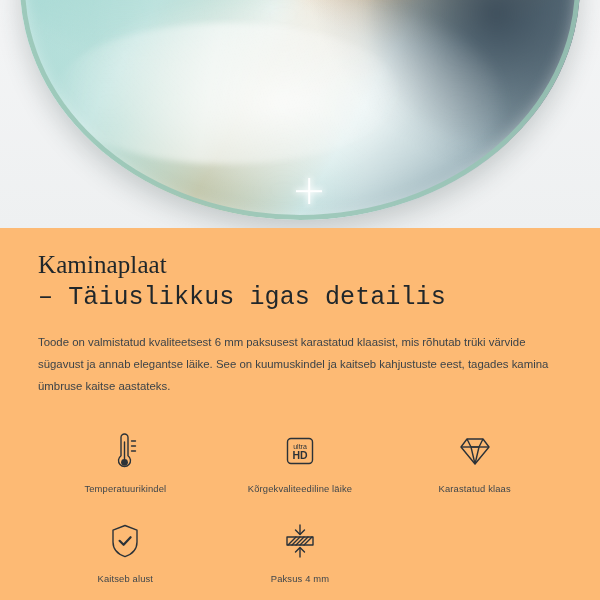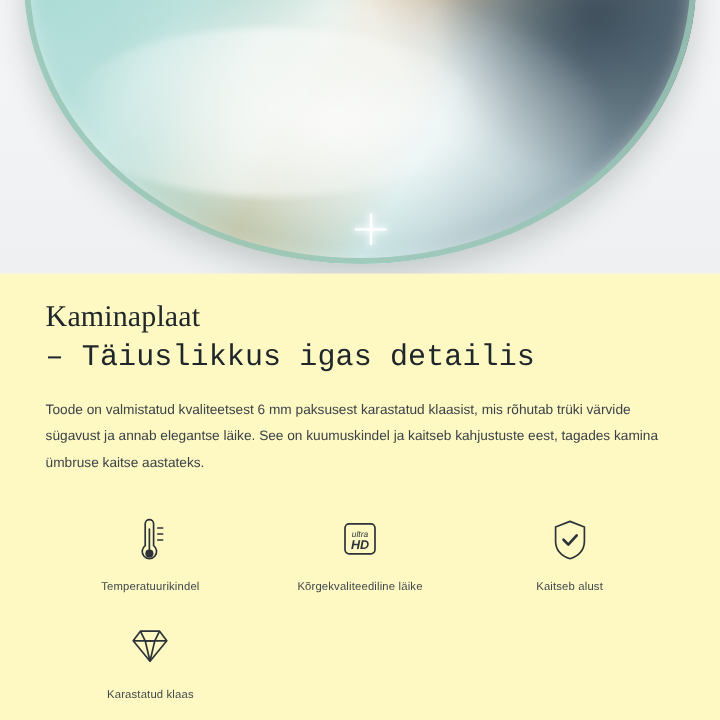--- a/index.html
+++ b/index.html
@@ -10,21 +10,21 @@
     width: 600px;
     height: 600px;
     background: #ffffff;
     font-family: "Liberation Sans", sans-serif;
     overflow: hidden;
   }
   .page {
     position: relative;
     width: 600px;
     height: 600px;
-    background: #fef9c3;
+    background: #fdba74;
     overflow: hidden;
   }
 
   
   .hero {
     position: relative;
     width: 600px;
     height: 228px;
     background: #f2f3f4;
     overflow: hidden;
@@ -178,23 +178,22 @@
   .feature {
     display: flex;
     flex-direction: column;
     align-items: center;
     justify-content: flex-start;
   }
   .feature-icon {
     height: 46px;
     width: 46px;
     display: flex;
-    align-items: flex-start;
+    align-items: center;
     justify-content: center;
-    font-style: italic;
   }
   .feature-label {
     margin-top: 9px;
     font-size: 9.4px;
     color: #3f464b;
     text-align: left;
     letter-spacing: 0.15px;
   }
   svg { display: block; }
 </style>
@@ -249,40 +248,59 @@
             <rect x="8.5" y="8.5" width="25" height="25" rx="3.5" fill="none" stroke="#2b3238" stroke-width="1.4"></rect>
             <text x="21" y="19.4" text-anchor="middle" font-family="Liberation Sans, sans-serif" font-size="7" fill="#2b3238">ultra</text>
             <text x="21" y="29.4" text-anchor="middle" font-family="Liberation Sans, sans-serif" font-size="10.5" font-weight="bold" fill="#2b3238">HD</text>
           </svg>
         </div>
         <div class="feature-label">Kõrgekvaliteediline läike</div>
       </div>
 
       <div class="feature">
         <div class="feature-icon">
-          <svg width="40" height="44" viewBox="0 0 40 44">
-            <path d="M20 6.5 L32 11.2 V23 c0 8.2 -6.1 12.6 -12 14.6 C14.1 35.6 8 31.2 8 23 V11.2 Z" fill="none" stroke="#2b3238" stroke-width="1.4" stroke-linejoin="round"></path>
-            <path d="M14.6 21.8 l4 4 7 -7.6" fill="none" stroke="#2b3238" stroke-width="2.2" stroke-linecap="round" stroke-linejoin="round"></path>
-          </svg>
-        </div>
-        <div class="feature-label">Kaitseb alust</div>
-      </div>
-
-      <div class="feature">
-        <div class="feature-icon">
           <svg width="44" height="40" viewBox="0 0 44 40">
             <g fill="none" stroke="#2b3238" stroke-width="1.4" stroke-linejoin="round">
               <path d="M8 16 L14 8 H30 L36 16 L22 33 Z"></path>
               <path d="M8 16 H36"></path>
               <path d="M14 8 L18 16 L22 33"></path>
               <path d="M30 8 L26 16 L22 33"></path>
               <path d="M18 16 H26"></path>
             </g>
           </svg>
         </div>
         <div class="feature-label">Karastatud klaas</div>
       </div>
 
-
+      <div class="feature">
+        <div class="feature-icon">
+          <svg width="40" height="44" viewBox="0 0 40 44">
+            <path d="M20 6.5 L32 11.2 V23 c0 8.2 -6.1 12.6 -12 14.6 C14.1 35.6 8 31.2 8 23 V11.2 Z" fill="none" stroke="#2b3238" stroke-width="1.4" stroke-linejoin="round"></path>
+            <path d="M14.6 21.8 l4 4 7 -7.6" fill="none" stroke="#2b3238" stroke-width="2.2" stroke-linecap="round" stroke-linejoin="round"></path>
+          </svg>
+        </div>
+        <div class="feature-label">Kaitseb alust</div>
+      </div>
+
+
+      <div class="feature">
+        <div class="feature-icon">
+          <svg width="42" height="44" viewBox="0 0 42 44">
+            <g fill="none" stroke="#2b3238" stroke-width="1.4" stroke-linecap="round" stroke-linejoin="round">
+              <line x1="21" y1="6" x2="21" y2="15"></line>
+              <path d="M16.5 11 L21 15.6 L25.5 11"></path>
+              <rect x="8" y="18" width="26" height="8"></rect>
+              <line x1="9" y1="26" x2="17" y2="18"></line>
+              <line x1="13" y1="26" x2="21" y2="18"></line>
+              <line x1="17" y1="26" x2="25" y2="18"></line>
+              <line x1="21" y1="26" x2="29" y2="18"></line>
+              <line x1="25" y1="26" x2="33" y2="18"></line>
+              <line x1="21" y1="38" x2="21" y2="29"></line>
+              <path d="M16.5 33 L21 28.4 L25.5 33"></path>
+            </g>
+          </svg>
+        </div>
+        <div class="feature-label">Paksus 4 mm</div>
+      </div>
 
     </div>
   </div>
 </div>
 
 </body></html>

